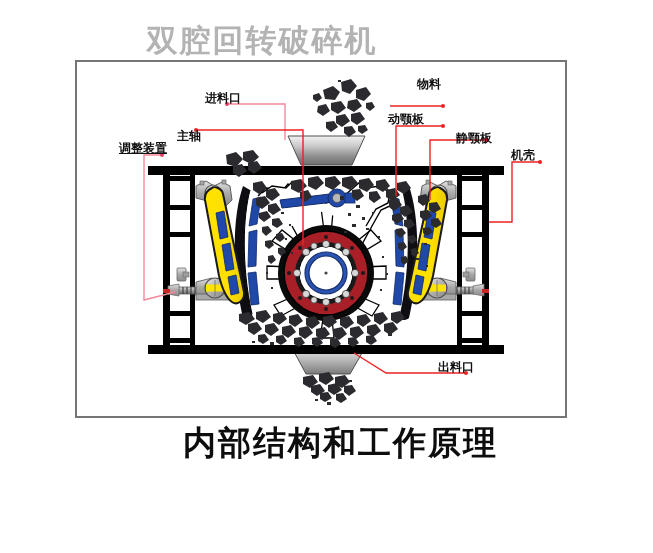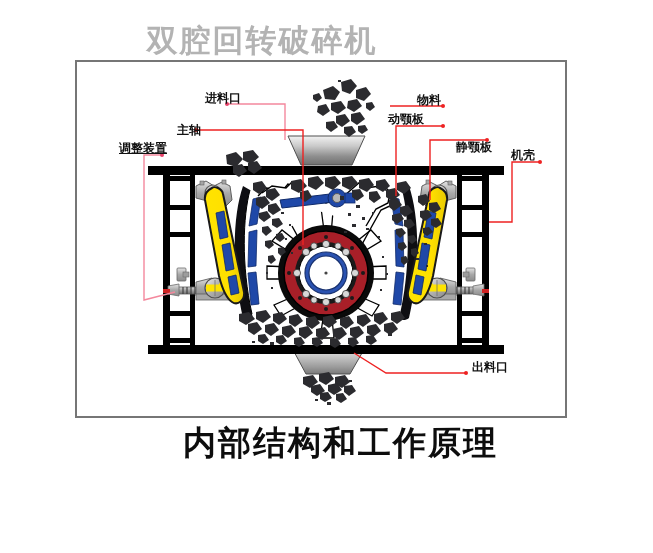--- a/index.html
+++ b/index.html
@@ -486,23 +486,23 @@
 
       <g stroke="#ee2222">
         <polyline points="466,373 386,373 354,353"></polyline>
       </g>
       <circle cx="466" cy="373" r="2" fill="#ee2222" stroke="none"></circle>
     </g>
   </svg>
   </div>
 
   <div class="lbl" style="left:205px; top:93px;">进料口</div>
-  <div class="lbl" style="left:177px; top:125px;">主轴</div>
+  <div class="lbl" style="left:177px; top:131px;">主轴</div>
   <div class="lbl" style="left:119px; top:143px;text-decoration:underline;">调整装置</div>
-  <div class="lbl" style="left:417px; top:95px;font-family:Liberation Serif, serif;">物料</div>
+  <div class="lbl" style="left:417px; top:79px;font-family:Liberation Serif, serif;">物料</div>
   <div class="lbl" style="left:388px; top:115px;font-family:Liberation Mono, monospace;">动颚板</div>
-  <div class="lbl" style="left:456px; top:142px;font-family:Liberation Serif, serif;">静颚板</div>
+  <div class="lbl" style="left:456px; top:133px;font-family:Liberation Serif, serif;">静颚板</div>
   <div class="lbl" style="left:511px; top:150px;text-align:center;">机壳</div>
-  <div class="lbl" style="left:438px; top:362px;margin-left:34px;">出料口</div>
+  <div class="lbl" style="left:438px; top:362px;">出料口</div>
 
   <div class="caption">内部结构和工作原理</div>
 
 </div>
 
 </body></html>

